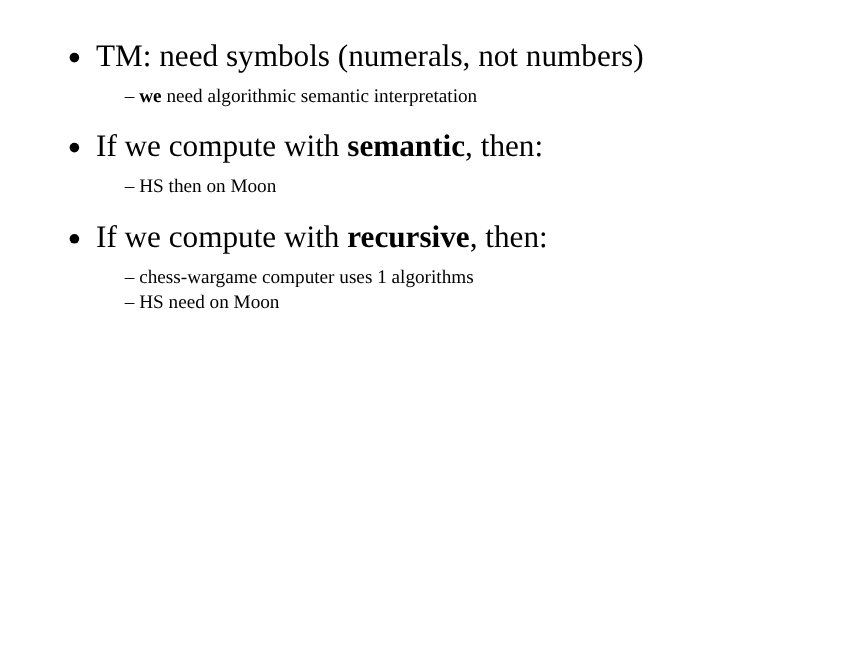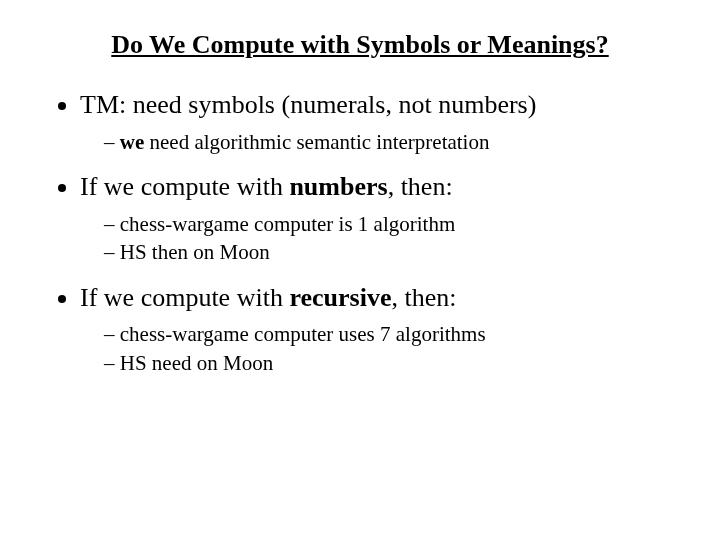--- a/index.html
+++ b/index.html
@@ -33,51 +33,49 @@
     font-size: 26px;
     margin-bottom: 6px;
     line-height: 1.3;
   }
   ul.level2 {
     list-style-type: none;
     padding-left: 24px;
     margin: 6px 0 14px 0;
   }
   ul.level2 > li {
-    font-size: 21px;
+    font-size: 16px;
     line-height: 1.35;
   }
   ul.level2 > li::before {
     content: "– ";
   }
   .bold { font-weight: bold; }
 </style>
 </head>
 <body>
 
 <div class="slide">
-  <h1 class="title">Do We Compute with Symbols or Meanings?</h1>
 
   <ul class="level1">
     <li>
       <span>TM:  need symbols (numerals, not numbers)</span>
       <ul class="level2">
         <li><span class="bold">we</span><span> need algorithmic semantic interpretation</span></li>
       </ul>
     </li>
 
     <li>
-      <span>If we compute with </span><span class="bold">numbers</span><span>, then:</span>
+      <span>If we compute with </span><span class="bold">semantic</span><span>, then:</span>
       <ul class="level2">
-        <li><span>chess-wargame computer is 1 algorithm</span></li>
         <li><span>HS then on Moon</span></li>
       </ul>
     </li>
 
     <li>
       <span>If we compute with </span><span class="bold">recursive</span><span>, then:</span>
       <ul class="level2">
-        <li><span>chess-wargame computer uses 7 algorithms</span></li>
+        <li><span>chess-wargame computer uses 1 algorithms</span></li>
         <li><span>HS need on Moon</span></li>
       </ul>
     </li>
   </ul>
 </div>
 
 </body></html>

